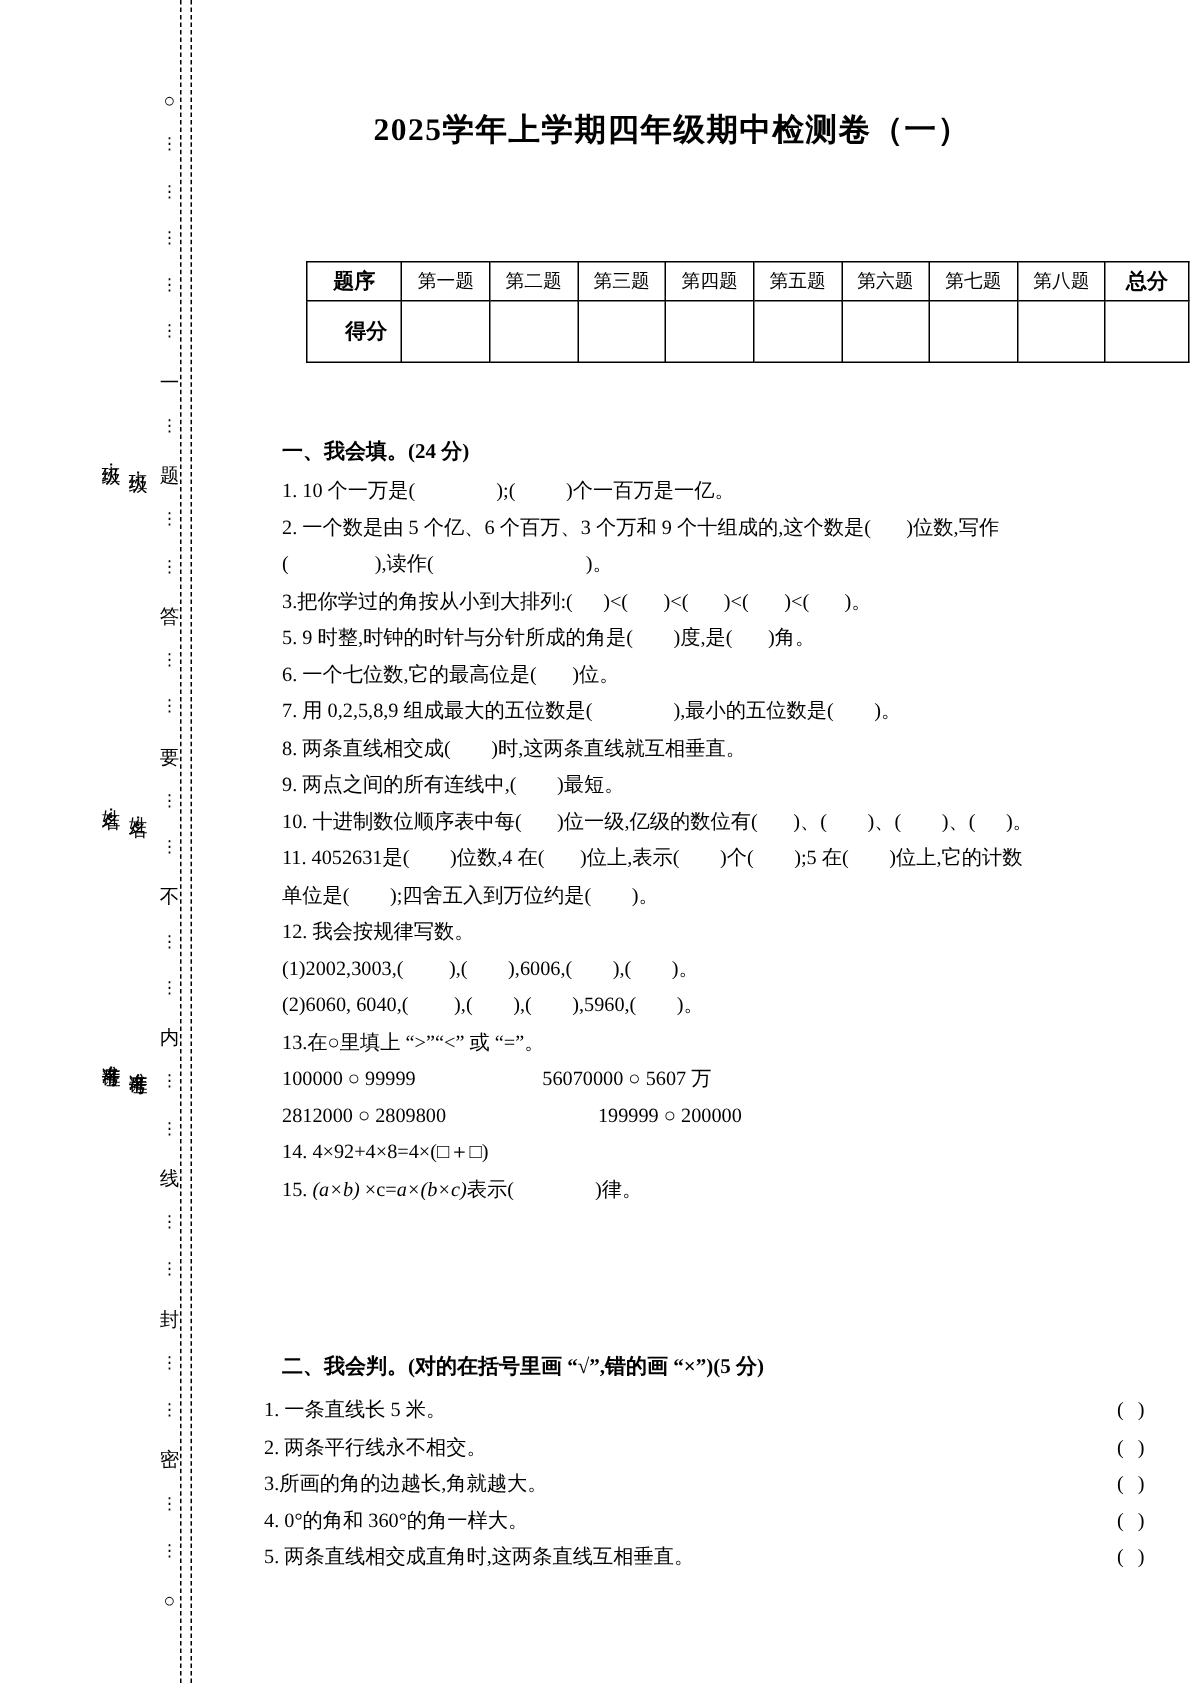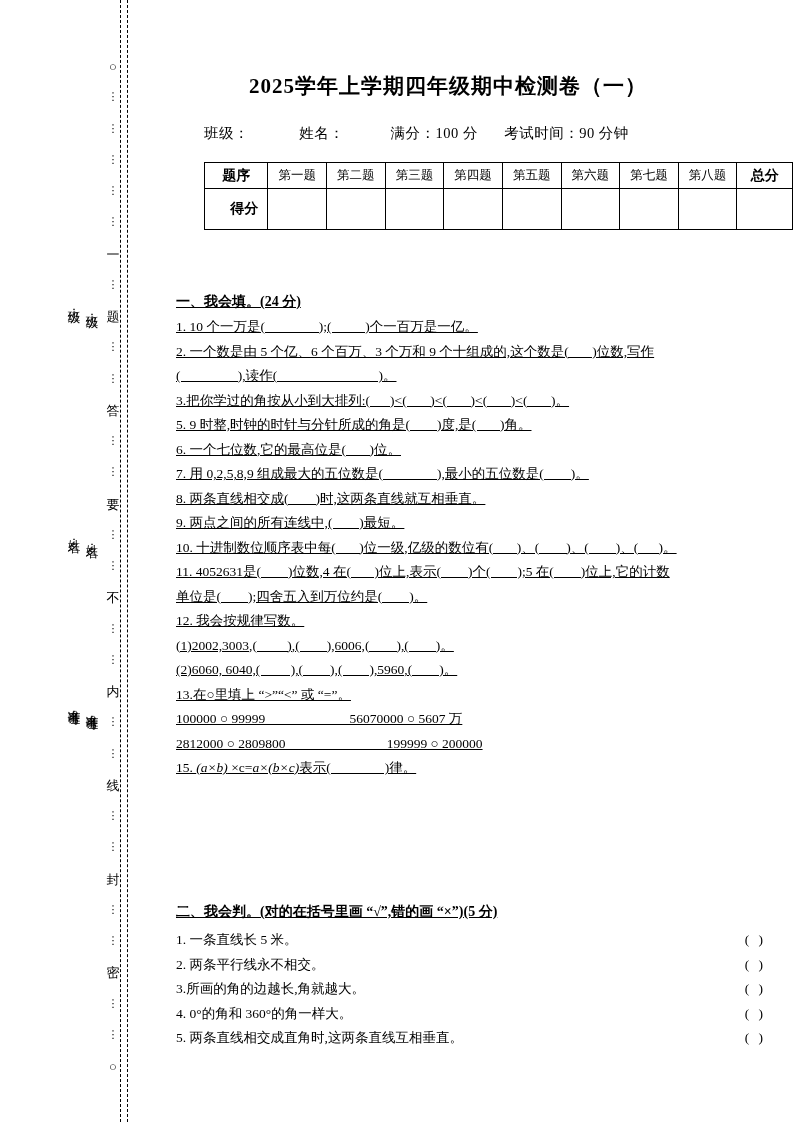--- a/index.html
+++ b/index.html
@@ -89,21 +89,21 @@
     width: 560px;
     font-size: 14.5px;
     letter-spacing: 0.5px;
   }
   .headerline span.gap { display: inline-block; }
 
   
   table.score {
     position: absolute;
     left: 56px;
-    top: 162px;
+    top: 174px;
     border-collapse: collapse;
     font-size: 12.5px;
   }
   table.score td {
     border: 1px solid #000;
     height: 25px;
     text-align: center;
     vertical-align: middle;
     padding: 0;
   }
@@ -122,23 +122,22 @@
     left: 28px;
     width: 600px;
     font-size: 13.5px;
     line-height: 1.0;
   }
   .sec-title {
     font-weight: bold;
     font-size: 14px;
   }
   .line {
-    margin: 0 0 11px 0;
+    margin: 0 0 11px 12px;
     white-space: pre-wrap;
-    text-decoration: underline;
   }
   .ital { font-style: italic; }
 
   .tf-line {
     position: relative;
     margin: 0 0 11px 0;
   }
   .tf-line .paren {
     position: absolute;
     right: 10px;
@@ -195,29 +194,20 @@
   <div class="infocol" style="left:84px; top:535px;">姓名：</div>
 
   <div class="infocol" style="left:66px; top:700px;">准考证号：</div>
   <div class="infocol" style="left:84px; top:705px;">准考证号：</div>
 </div>
 
 <div class="page">
 
   <div class="title">2025学年上学期四年级期中检测卷（一）</div>
 
-  <div class="headerline">
-    <span>班级：</span>
-    <span class="gap" style="width:42px"></span>
-    <span>姓名：</span>
-    <span class="gap" style="width:38px"></span>
-    <span>满分：100 分</span>
-    <span class="gap" style="width:18px"></span>
-    <span>考试时间：90 分钟</span>
-  </div>
 
   <table class="score">
     <tbody id="score-body">
         <tr>
           <td class="lbl">题序</td>
           <td class="q">第一题</td>
           <td class="q">第二题</td>
           <td class="q">第三题</td>
           <td class="q">第四题</td>
           <td class="q">第五题</td>
@@ -255,20 +245,21 @@
         <div class="line">9. 两点之间的所有连线中,(        )最短。</div>
         <div class="line">10. 十进制数位顺序表中每(       )位一级,亿级的数位有(       )、(        )、(        )、(      )。</div>
         <div class="line">11. 4052631是(        )位数,4 在(       )位上,表示(        )个(        );5 在(        )位上,它的计数</div>
         <div class="line">单位是(        );四舍五入到万位约是(        )。</div>
         <div class="line">12. 我会按规律写数。</div>
         <div class="line">(1)2002,3003,(         ),(        ),6006,(        ),(        )。</div>
         <div class="line">(2)6060, 6040,(         ),(        ),(        ),5960,(        )。</div>
         <div class="line">13.在○里填上 “&gt;”“&lt;” 或 “=”。</div>
         <div class="line">100000 ○ 99999                         56070000 ○ 5607 万</div>
         <div class="line">2812000 ○ 2809800                              199999 ○ 200000</div>
+        <div class="line">14. 4×92+4×8=4×(□＋□)</div>
         <div class="line">15. <span class="ital">(a×b)</span> ×c=<span class="ital">a×(b×c)</span>表示(                )律。</div>
       </div>
   </div>
 
   <div class="sec" style="top:905px;">
     <div class="line sec-title" style="margin-bottom:14px">二、我会判。(对的在括号里画 “√”,错的画 “×”)(5 分)</div>
     <div id="s2-items">
         <div class="tf-line"><span>1. 一条直线长 5 米。</span><span class="paren">(      )</span></div>
         <div class="tf-line"><span>2. 两条平行线永不相交。</span><span class="paren">(      )</span></div>
         <div class="tf-line"><span>3.所画的角的边越长,角就越大。</span><span class="paren">(      )</span></div>

